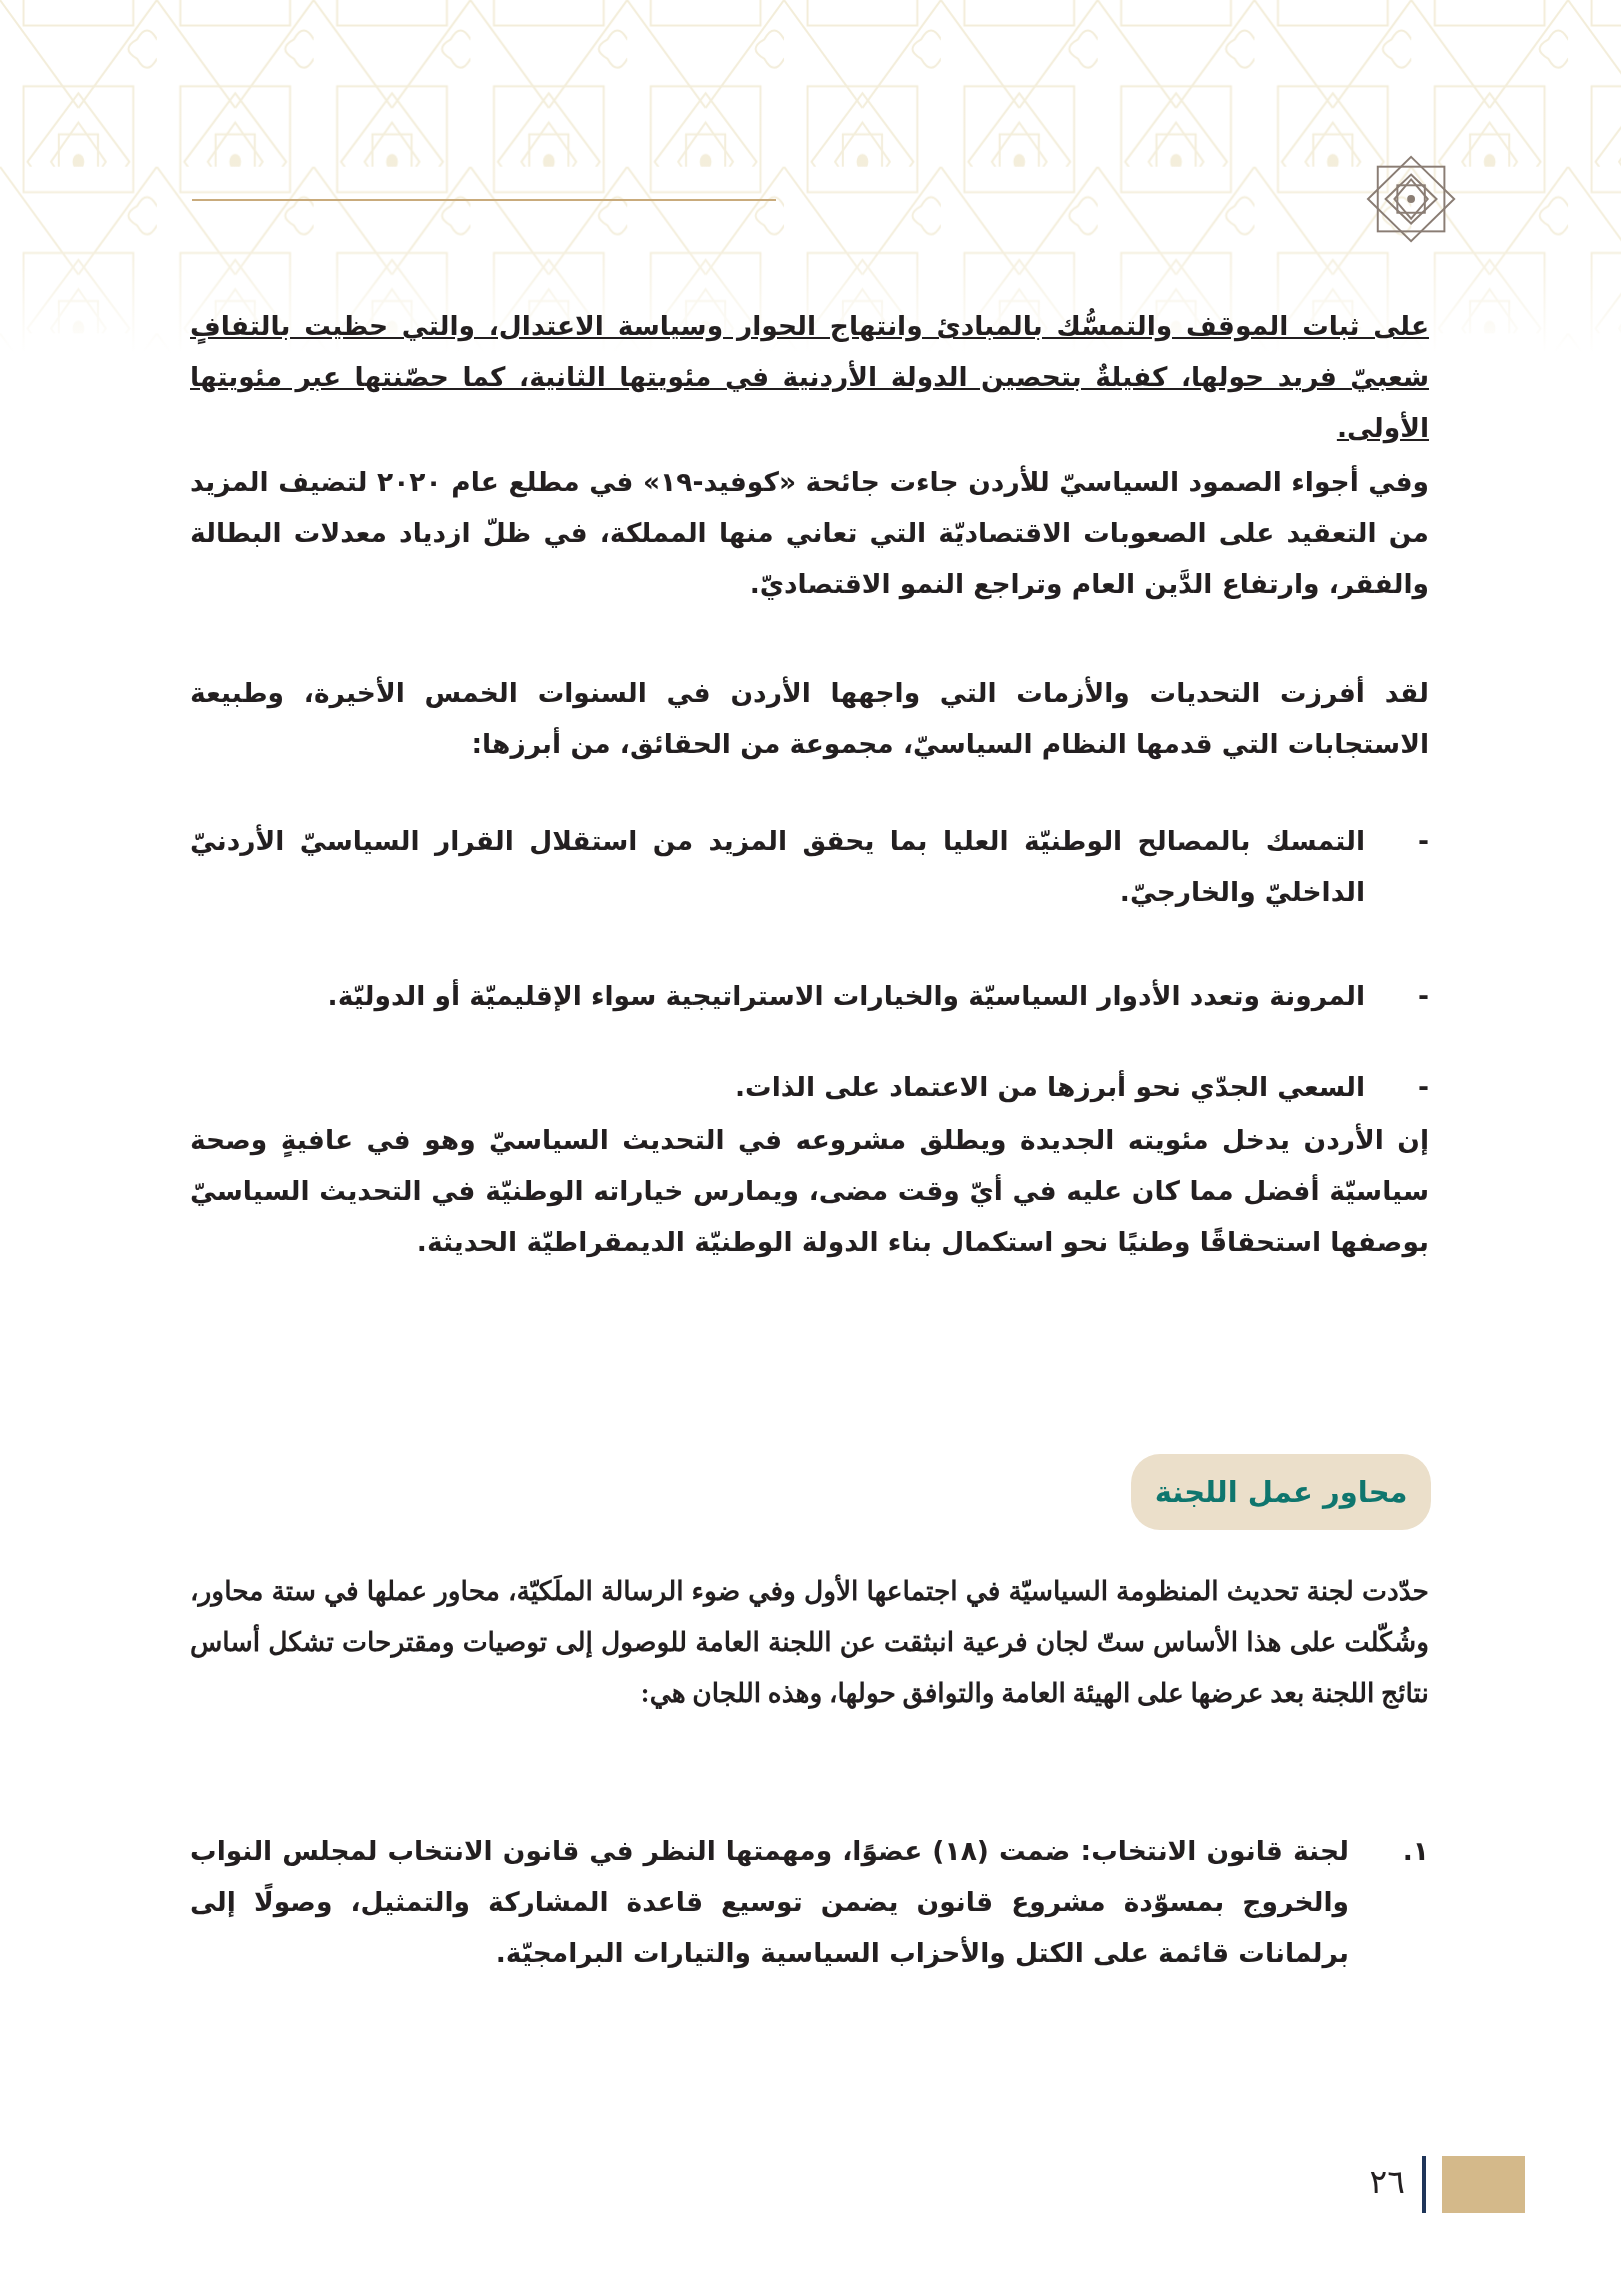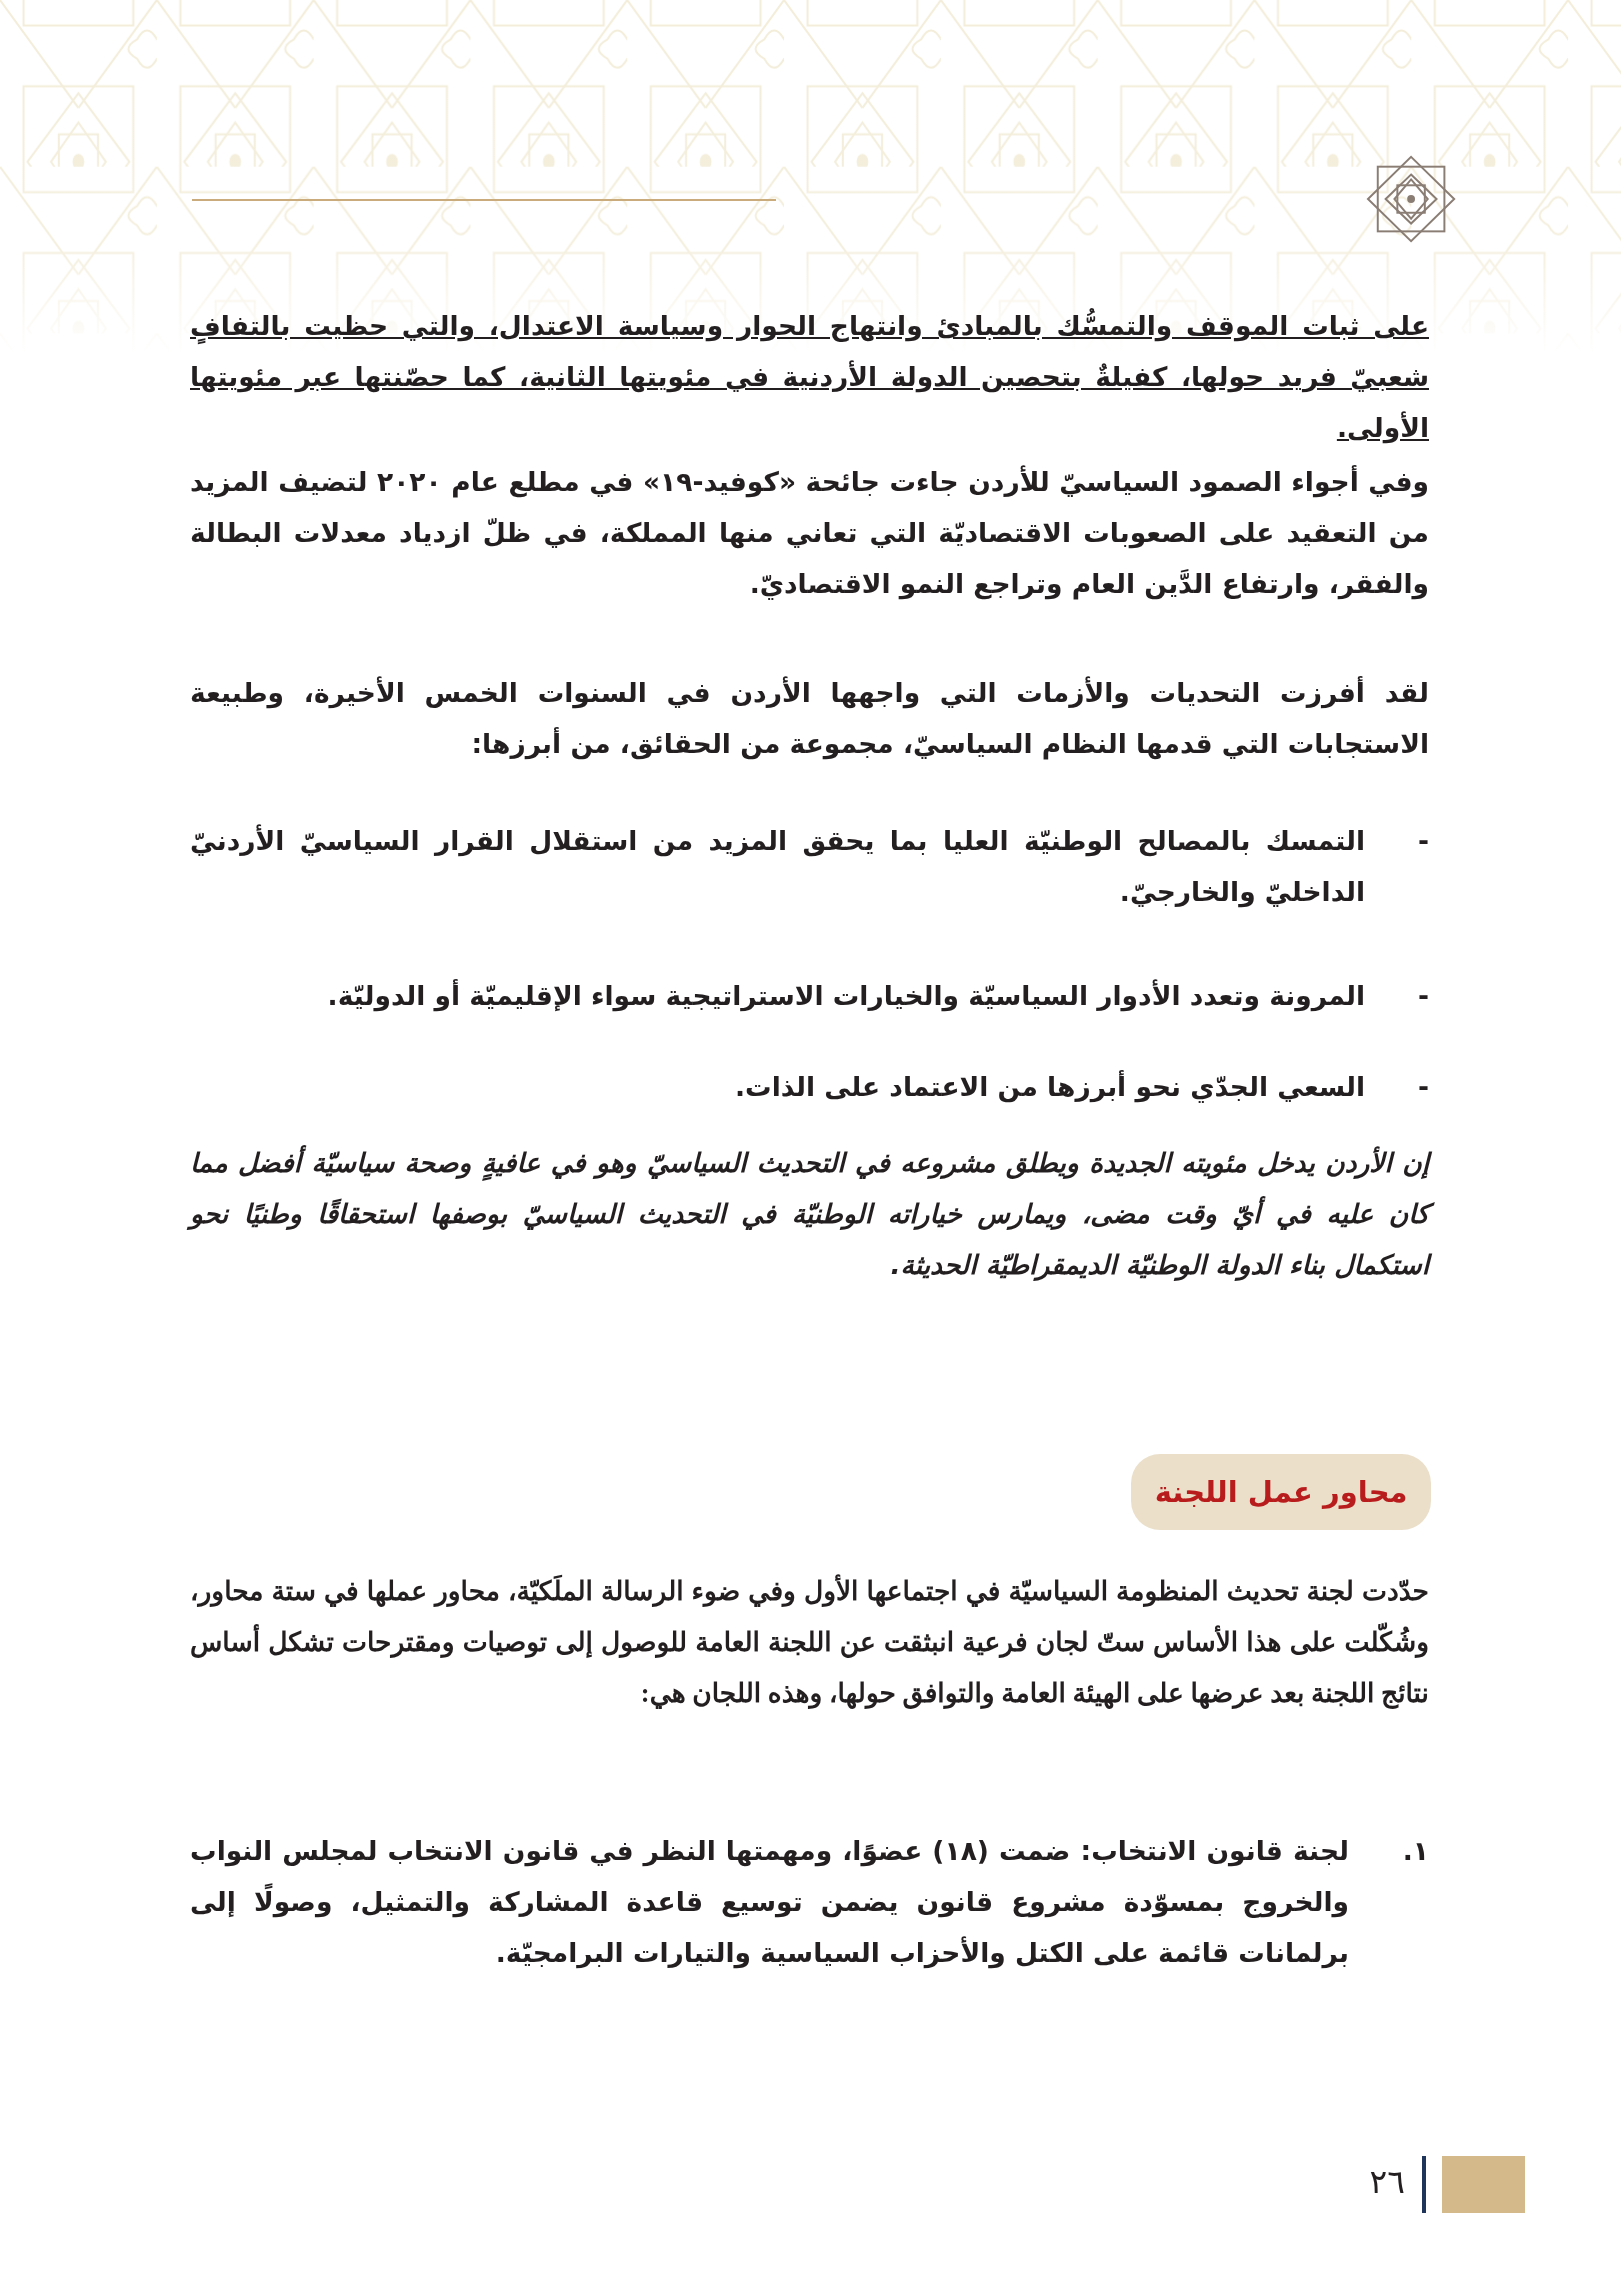--- a/index.html
+++ b/index.html
@@ -89,35 +89,35 @@
       text-align: right;
     }
     .bullet .btext {
       margin-right: 64px;
       text-align: justify;
       text-align-last: right;
     }
     .b1 { top: 815px; }
     .b2 { top: 970px; }
     .b3 { top: 1061px; }
-    .p4 { top: 1137px; font-style: italic; }
+    .p4 { top: 1114px; }
     .section-heading {
       position: absolute;
       top: 1454px;
       right: 190px;
       height: 76px;
       padding: 0 23.5px;
       background: #ebdfca;
       border-radius: 29px;
       direction: rtl;
       display: flex;
       align-items: center;
       font-size: 29px;
       font-weight: bold;
-      color: #b91c1c;
+      color: #0f766e;
     }
     .p5 { top: 1566px; font-family: Liberation Serif, serif; }
     .numbered {
       position: absolute;
       top: 1825px;
       left: 190px;
       width: 1239px;
       direction: rtl;
       font-size: 26.5px;
       line-height: 51px;

